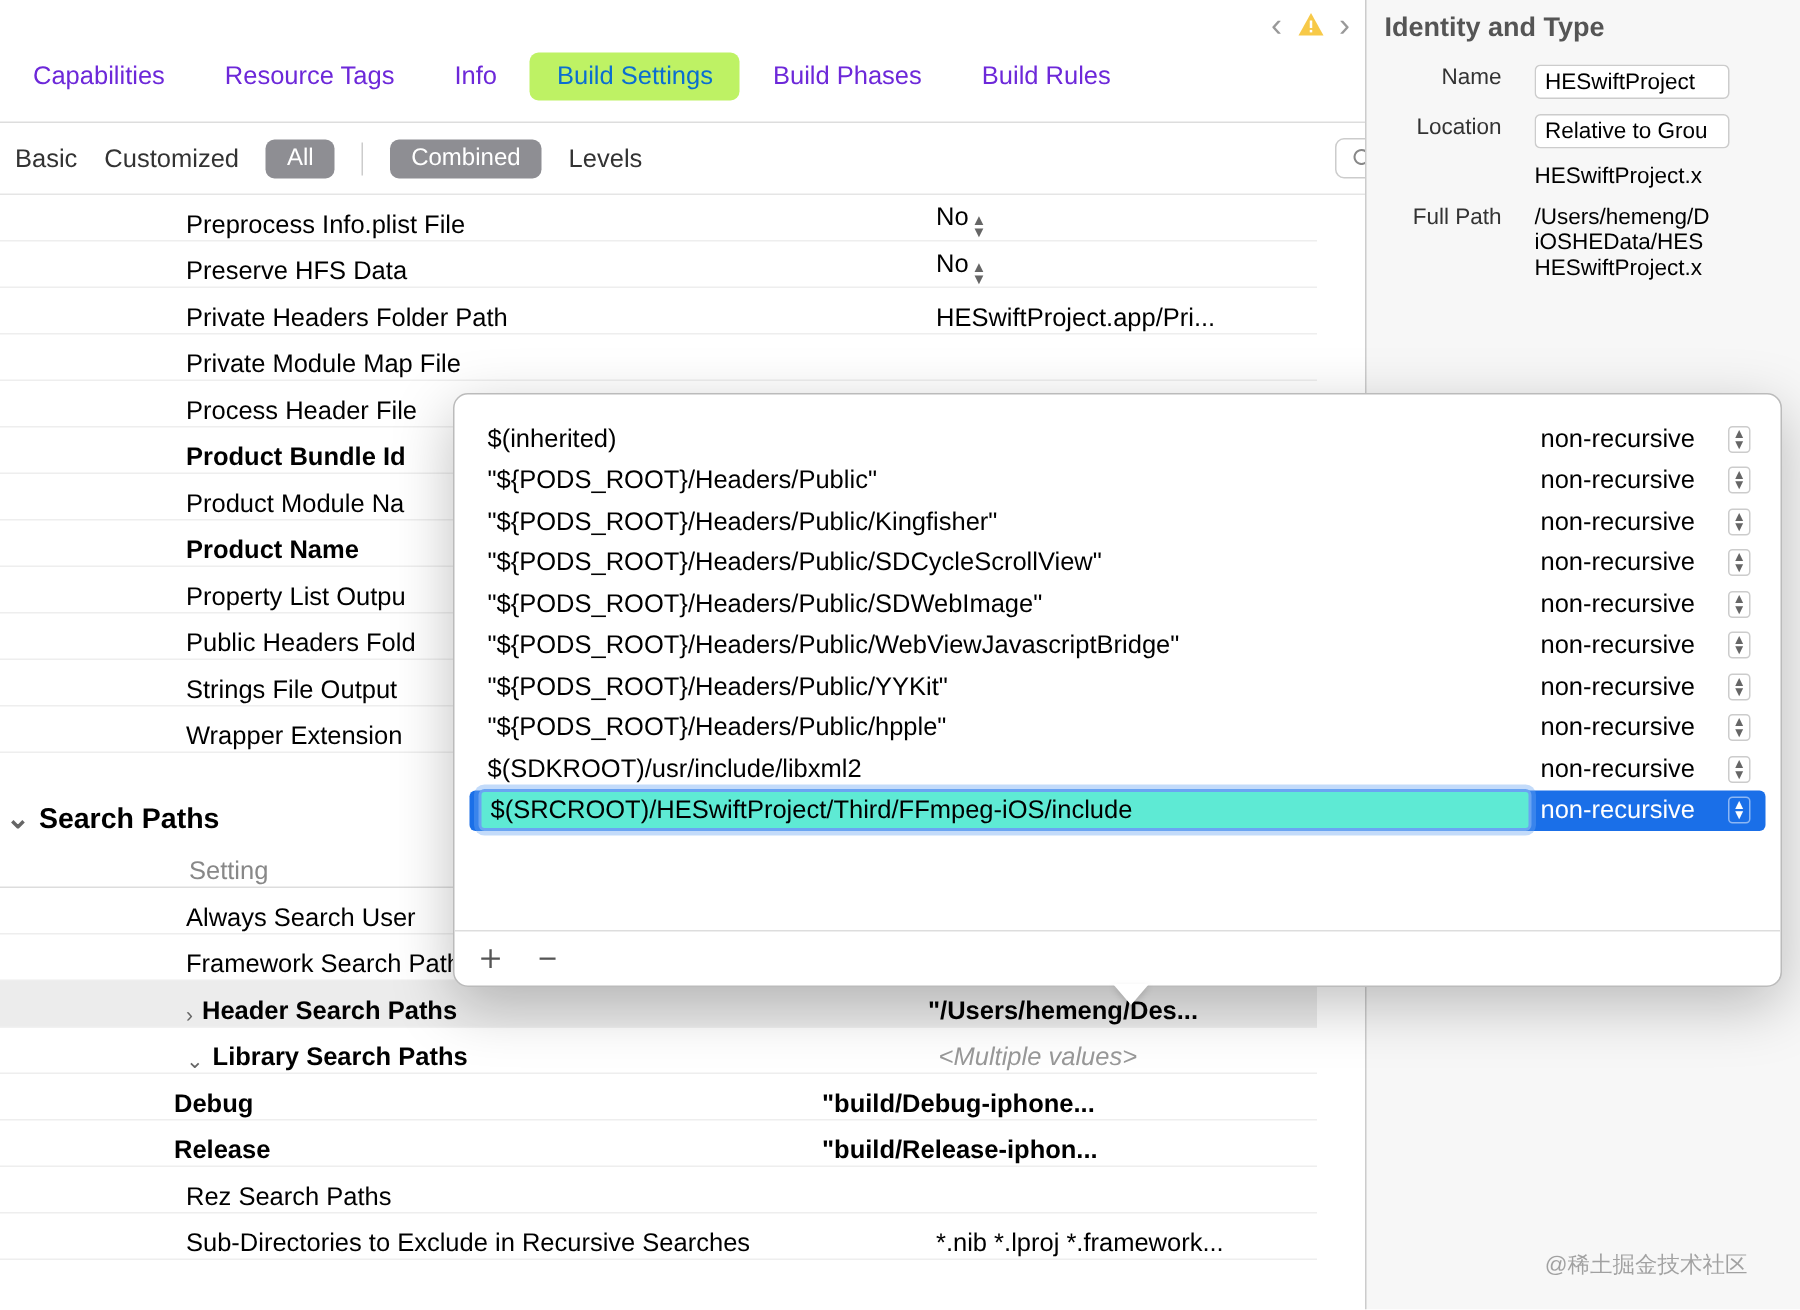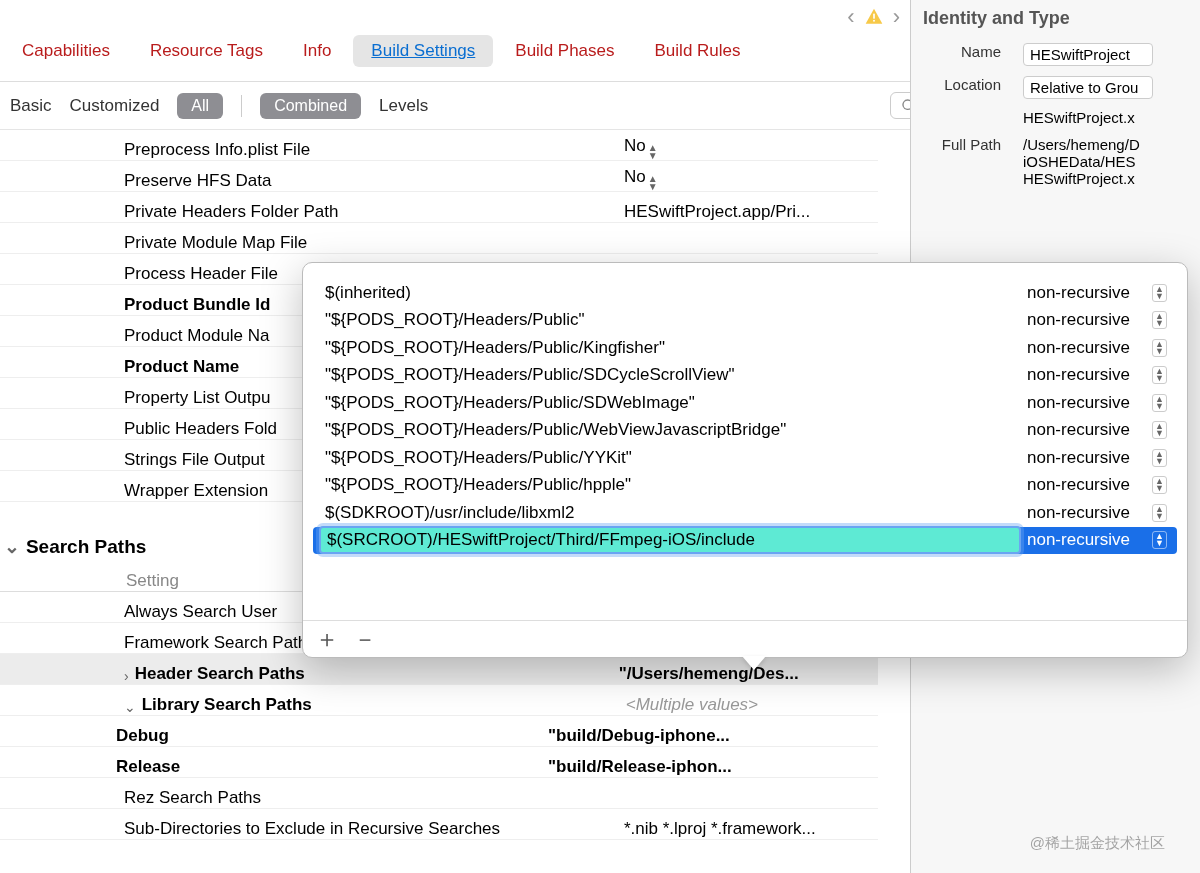--- a/index.html
+++ b/index.html
@@ -4,22 +4,22 @@
 <style>
 * { box-sizing: border-box; margin: 0; padding: 0; font-family: -apple-system, BlinkMacSystemFont, "Segoe UI", Helvetica, Arial, sans-serif; }
 body { background: #fff; color: #000; font-size: 14px; overflow: hidden; width: 1200px; height: 873px; position: relative; }
 
 .top-nav-area { position: absolute; top: 0; right: 290px; display: flex; align-items: center; gap: 8px; padding: 4px 10px; }
 .top-nav-arrow { color: #999; font-size: 22px; cursor: pointer; }
 .warning-icon-wrap { display: inline-flex; }
 .warning-triangle { fill: #f7c948; }
 
 .tabs-row { display: flex; align-items: center; padding: 12px 4px; gap: 4px; border-bottom: 1px solid #ddd; height: 82px; align-items: flex-end; padding-bottom: 14px; }
-.tab { padding: 6px 18px; font-size: 17px; color: #b91c1c; border-radius: 6px; cursor: pointer; }
-.tab.active { background: #e5e5e5; color: #0a6ed1; text-decoration: underline; }
+.tab { padding: 6px 18px; font-size: 17px; color: #6d28d9; border-radius: 6px; cursor: pointer; }
+.tab.active { background: #bef264; color: #0a6ed1; }
 
 .filter-row { display: flex; align-items: center; padding: 8px 10px; gap: 18px; border-bottom: 1px solid #e5e5e5; height: 48px; }
 .filter-item { font-size: 17px; color: #333; cursor: pointer; }
 .pill { background: #8e8e93; color: #fff; padding: 4px 14px; border-radius: 6px; font-size: 16px; }
 .divider-v { width: 1px; height: 22px; background: #ccc; }
 .search-wrap { margin-left: auto; display: flex; align-items: center; background: #fff; border: 1px solid #ccc; border-radius: 6px; padding: 4px 10px; width: 300px; }
 .search-wrap svg { width: 16px; height: 16px; fill: #888; }
 .search-input { border: none; outline: none; font-size: 15px; margin-left: 6px; flex: 1; color: #333; }
 .search-input::placeholder { color: #aaa; }
 

